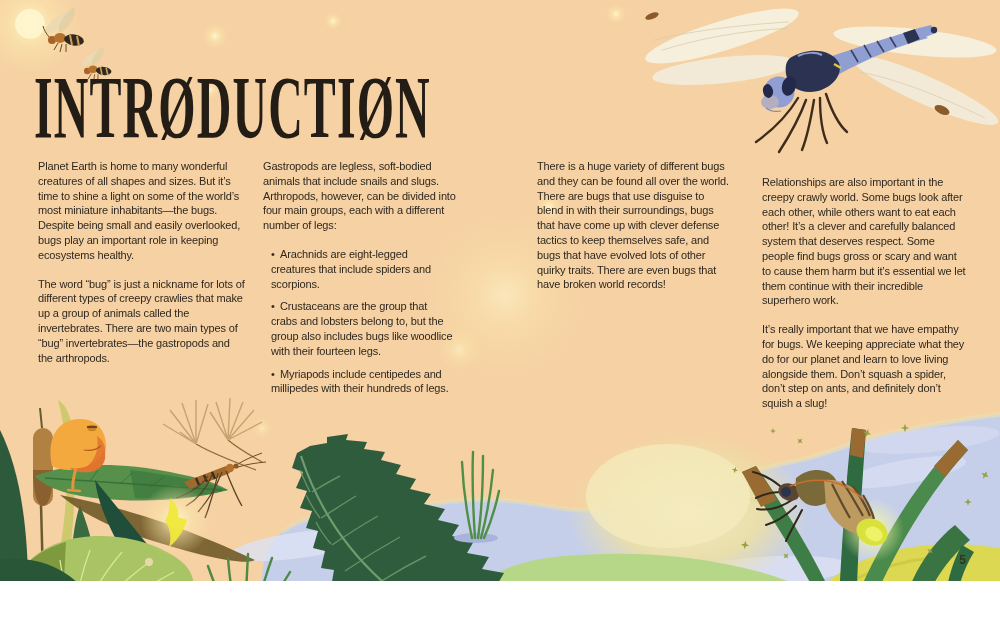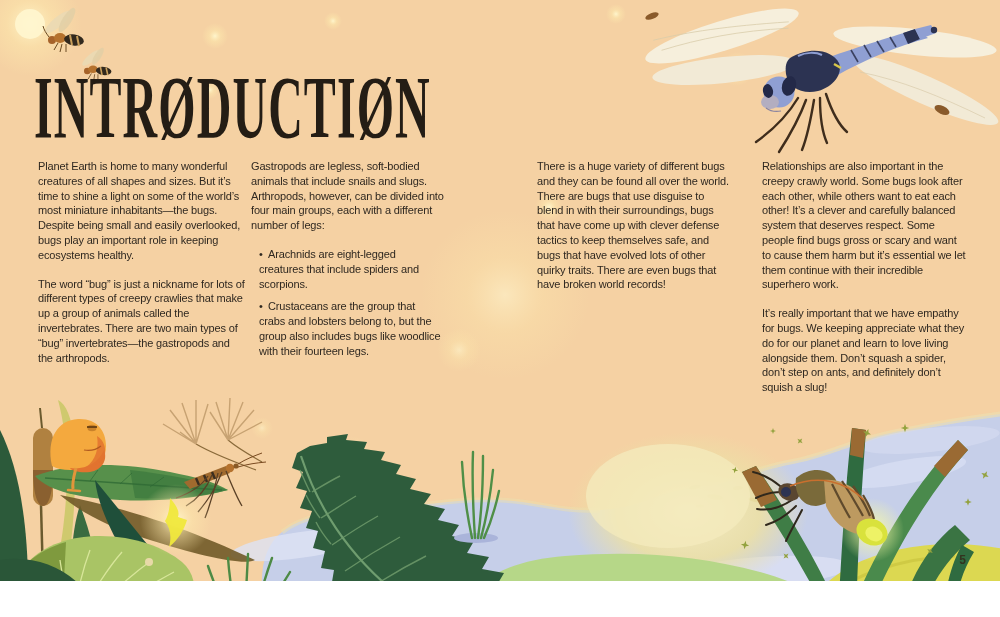--- a/index.html
+++ b/index.html
@@ -8,23 +8,23 @@
   .page svg.scene{position:absolute;left:0;top:0;z-index:0;}
   .title{position:absolute;left:34px;top:64px;z-index:2;margin:0;
          font-family:"Liberation Serif",serif;font-weight:bold;font-size:88px;line-height:1;
          color:#241d15;letter-spacing:2px;white-space:nowrap;
          transform:scaleX(0.545);transform-origin:left top;}
   .col{position:absolute;top:159px;z-index:2;color:#2f2820;font-size:11px;
        line-height:14.8px;letter-spacing:-0.15px;}
   .col p{margin:0 0 14px 0;}
   .col p.bullet{margin:8px;}
   .col1{left:38px;width:209px;}
-  .col2{left:251px;width:198px;}
+  .col2{left:263px;width:198px;}
   .col3{left:537px;width:196px;}
-  .col4{left:762px;width:206px;}
+  .col4{left:762px;width:206px;margin-top:16px;}
   .page-number{position:absolute;right:34px;bottom:14px;z-index:2;color:#33331f;
                font-size:12px;font-weight:bold;}
 </style>
 </head>
 <body>
 
 <div class="page">
 
 <svg class="scene" width="1000" height="617" viewBox="0 0 1000 617">
   <defs>
@@ -327,20 +327,21 @@
 
 <div class="col col1">
   <p>Planet Earth is home to many wonderful creatures of all shapes and sizes. But it’s time to shine a light on some of the world’s most miniature inhabitants—the bugs. Despite being small and easily overlooked, bugs play an important role in keeping ecosystems healthy.</p>
   <p>The word “bug” is just a nickname for lots of different types of creepy crawlies that make up a group of animals called the invertebrates. There are two main types of “bug” invertebrates—the gastropods and the arthropods.</p>
 </div>
 
 <div class="col col2">
   <p>Gastropods are legless, soft-bodied animals that include snails and slugs. Arthropods, however, can be divided into four main groups, each with a different number of legs:</p>
   <p class="bullet">• Arachnids are eight-legged creatures that include spiders and scorpions.</p>
   <p class="bullet">• Crustaceans are the group that crabs and lobsters belong to, but the group also includes bugs like woodlice with their fourteen legs.</p>
+  <p class="bullet">• Myriapods include centipedes and millipedes with their hundreds of legs.</p>
 </div>
 
 <div class="col col3">
   <p>There is a huge variety of different bugs and they can be found all over the world. There are bugs that use disguise to blend in with their surroundings, bugs that have come up with clever defense tactics to keep themselves safe, and bugs that have evolved lots of other quirky traits. There are even bugs that have broken world records!</p>
 </div>
 
 <div class="col col4">
   <p>Relationships are also important in the creepy crawly world. Some bugs look after each other, while others want to eat each other! It’s a clever and carefully balanced system that deserves respect. Some people find bugs gross or scary and want to cause them harm but it’s essential we let them continue with their incredible superhero work.</p>
   <p>It’s really important that we have empathy for bugs. We keeping appreciate what they do for our planet and learn to love living alongside them. Don’t squash a spider, don’t step on ants, and definitely don’t squish a slug!</p>
 </div>

